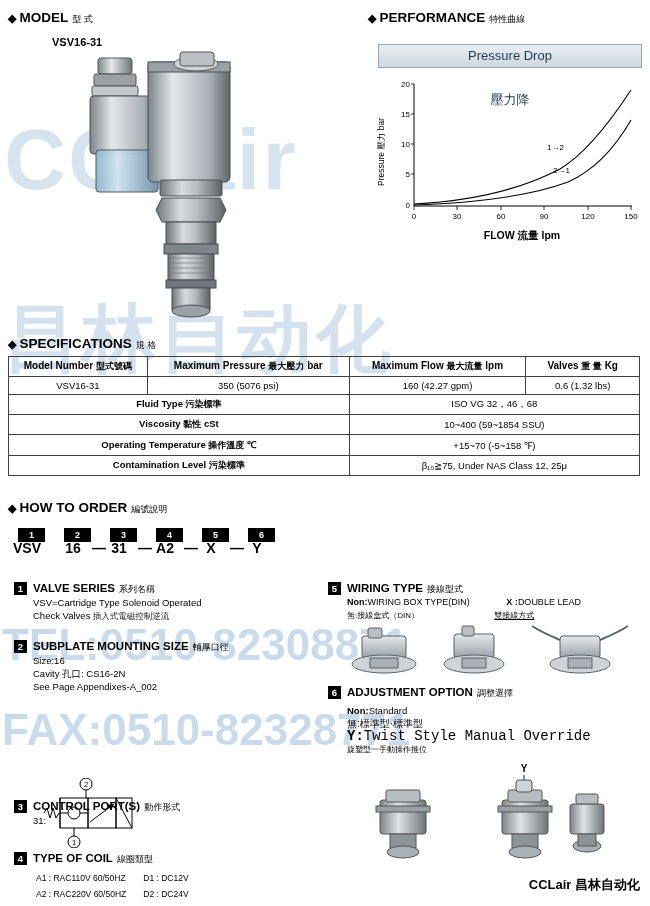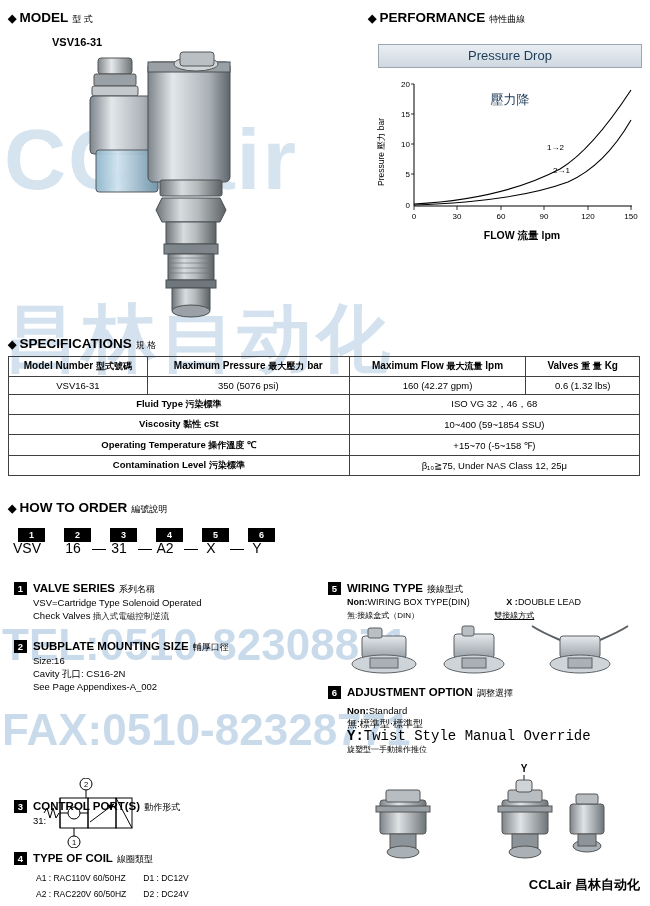--- a/index.html
+++ b/index.html
@@ -49,21 +49,21 @@
   #spec-table td,#spec-table th{border:1px solid #404040;font-size:9.5px;padding:3px 4px;text-align:center;}
   #spec-table th{font-weight:bold;font-size:10px;}
   #spec-table td.lbl{font-weight:bold;}
 
   
   #order-head{left:8px;top:500px;}
   #order-boxes{position:absolute;left:18px;top:524px;}
   .obx{display:inline-block;width:27px;height:14px;background:#000;color:#fff;font-size:9px;font-weight:bold;
         text-align:center;line-height:14px;margin-right:19px;}
   .obx:last-child{margin-right:0;}
-  #order-codes{position:absolute;left:8px;top:540px;font-size:14px;font-weight:normal;letter-spacing:0px;}
+  #order-codes{position:absolute;left:8px;top:540px;font-size:14px;font-weight:bold;letter-spacing:0px;}
   #order-codes span{display:inline-block;text-align:center;}
   .oc{width:38px;}
   .dash{width:8px;}
 
   
   .num{display:inline-block;width:13px;height:13px;background:#000;color:#fff;font-size:9.5px;
        font-weight:bold;text-align:center;line-height:13px;vertical-align:top;margin-right:6px;}
   .sec{position:absolute;}
   .sec .t{font-weight:bold;font-size:11.5px;}
   .sec .body{font-size:9.5px;line-height:13px;margin-left:19px;}

